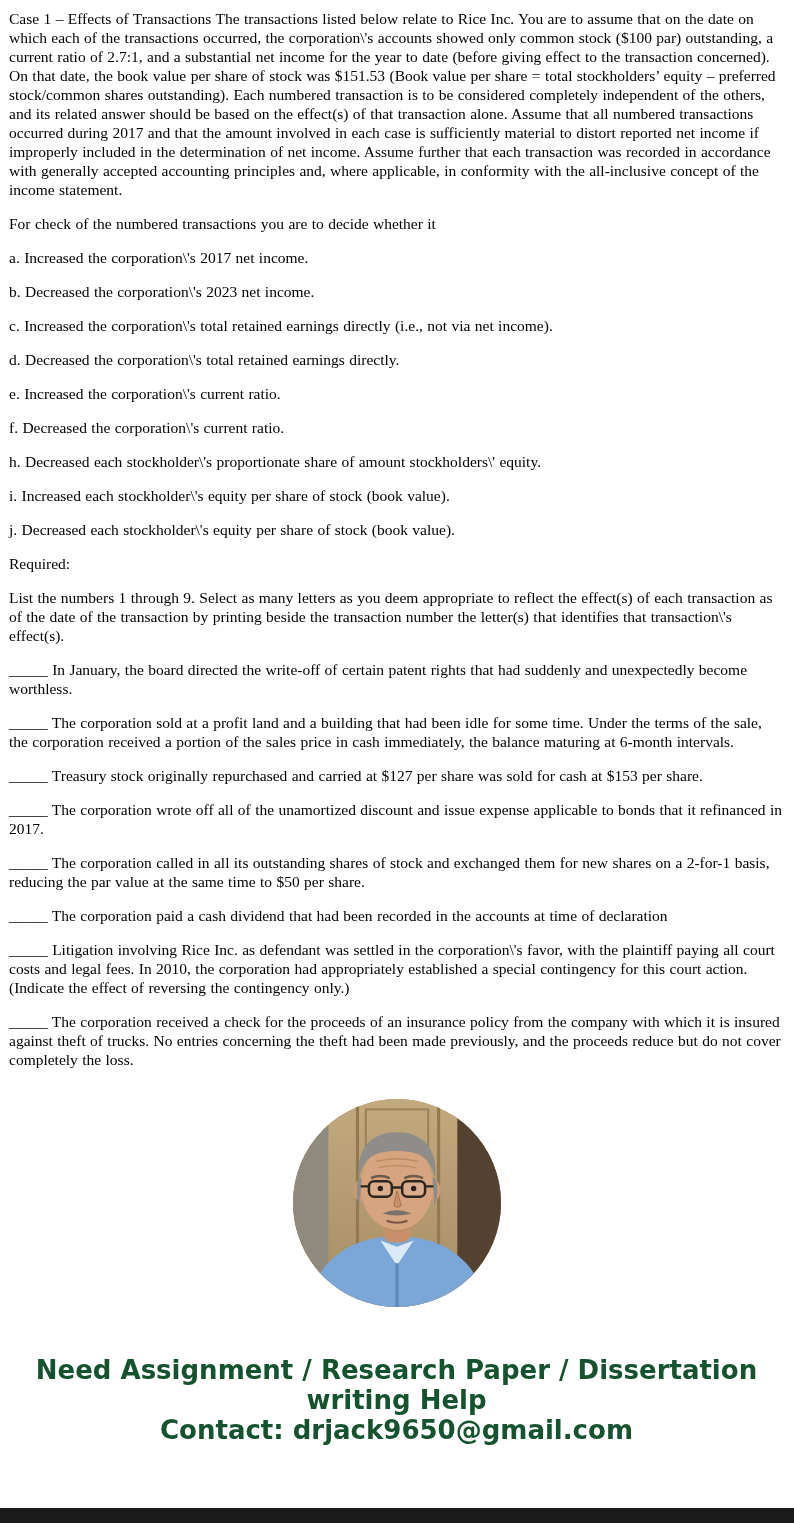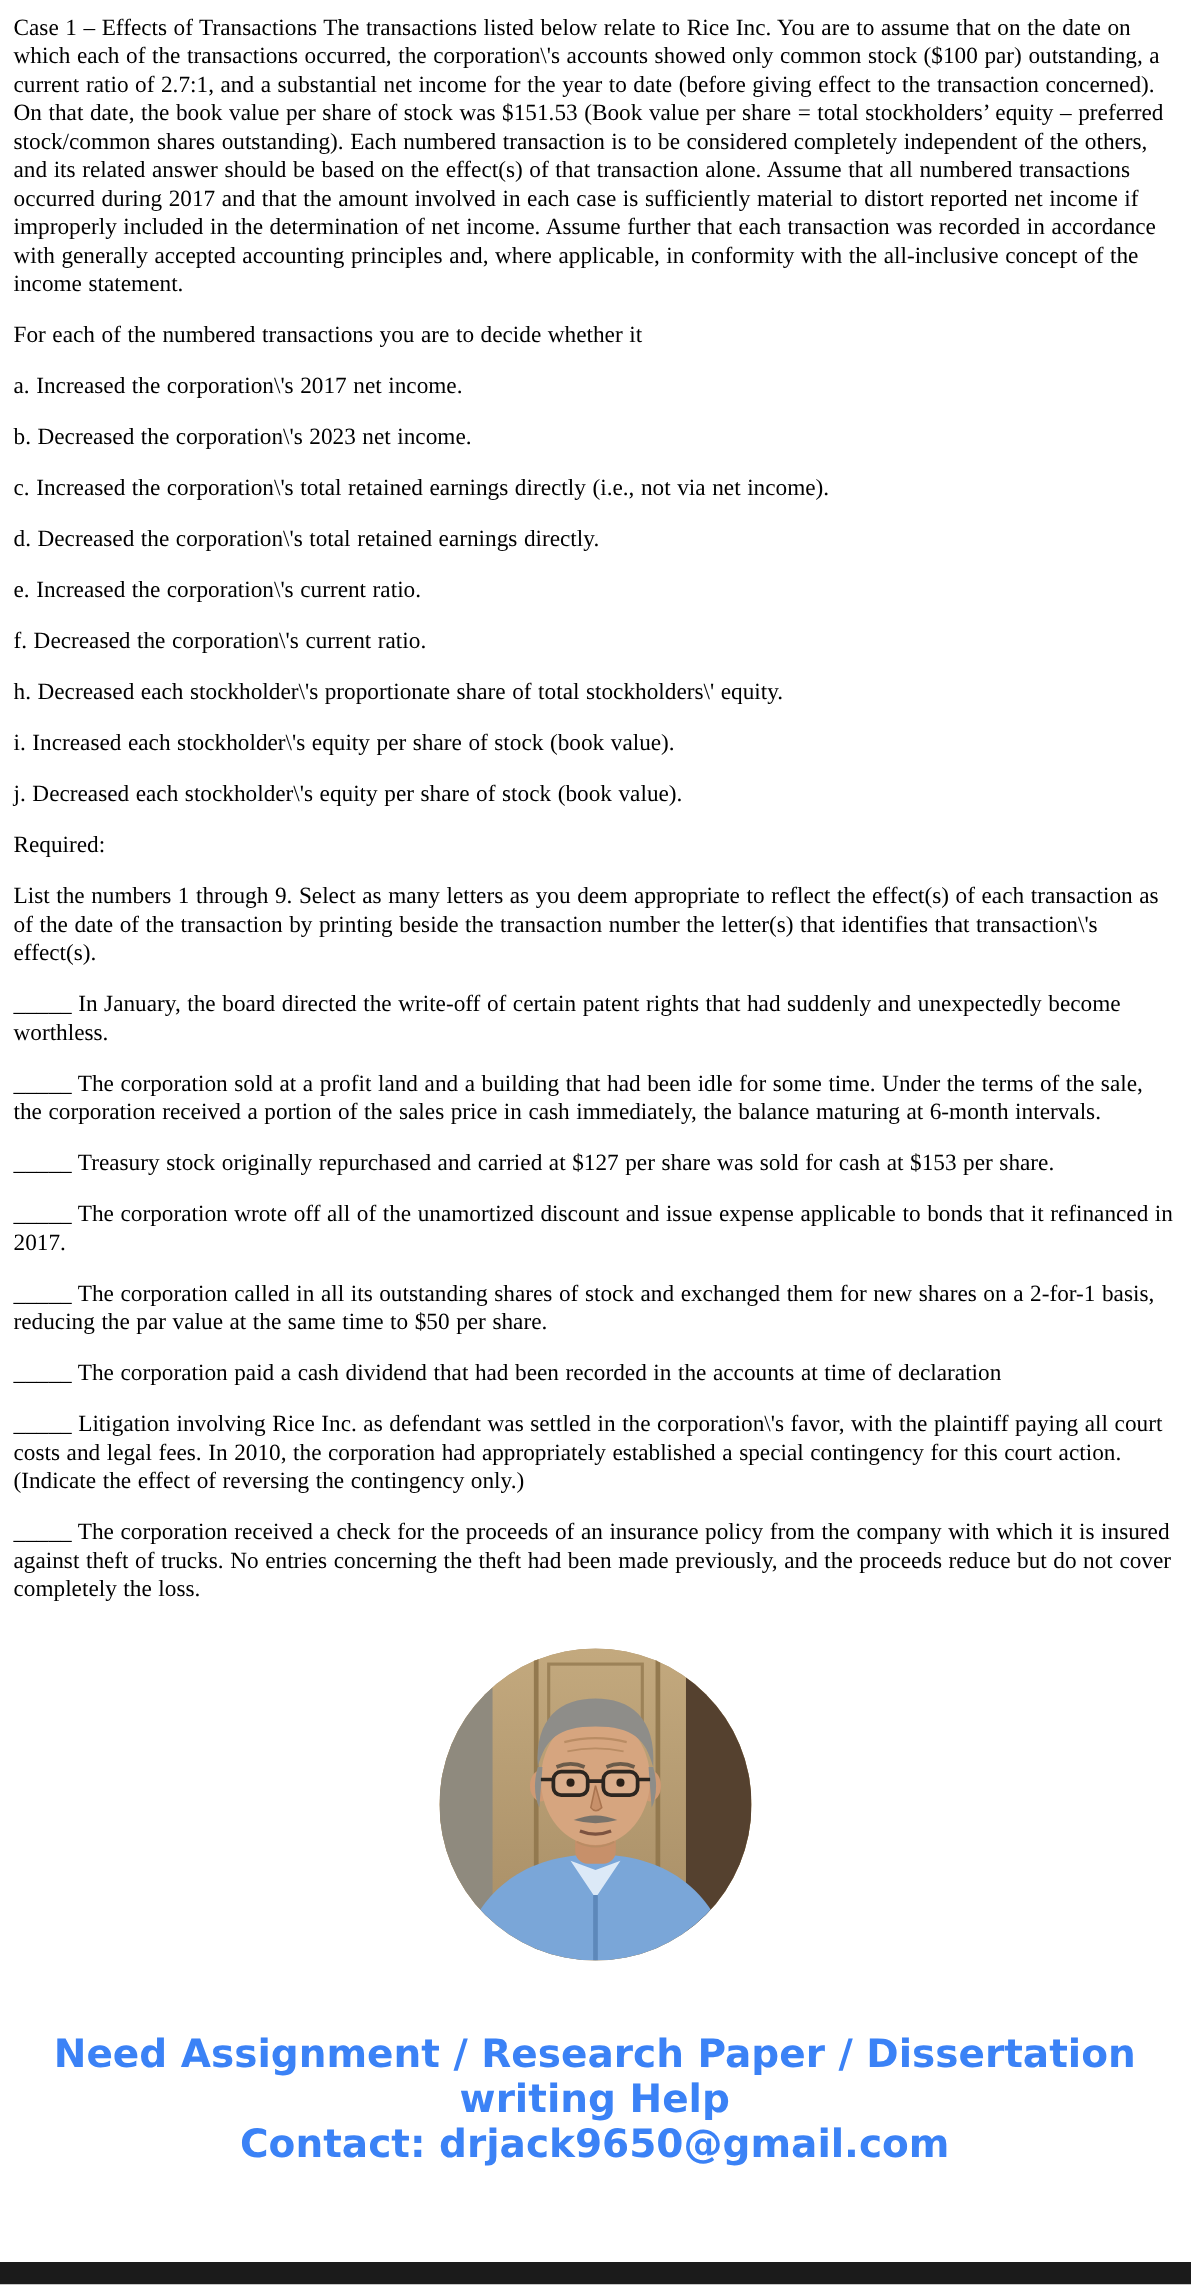--- a/index.html
+++ b/index.html
@@ -14,44 +14,44 @@
     word-spacing:0.5px;
   }
   .avatar-wrap {
     width:208px; height:208px; border-radius:50%; overflow:hidden;
     margin:30px auto 0 auto; background:#b49a72;
   }
   .avatar-wrap svg { display:block; width:100%; height:100%; }
   .footer {
     margin-top:48px; text-align:center;
     font-family:"DejaVu Sans", sans-serif; font-weight:bold;
-    font-size:26px; line-height:30px; color:#3b82f6;
+    font-size:26px; line-height:30px; color:#14532d;
   }
   .footer .heading { max-width:760px; margin:0 auto; }
   .bottom-bar {
     position:absolute; left:0; right:0; bottom:0; height:15px;
     background:#1b1b1b;
   }
 </style>
 </head>
 <body>
 
 <div class="page">
 
   <p class="para">Case 1 – Effects of Transactions The transactions listed below relate to Rice Inc. You are to assume that on the date on which each of the transactions occurred, the corporation\'s accounts showed only common stock ($100 par) outstanding, a current ratio of 2.7:1, and a substantial net income for the year to date (before giving effect to the transaction concerned). On that date, the book value per share of stock was $151.53 (Book value per share = total stockholders’ equity – preferred stock/common shares outstanding). Each numbered transaction is to be considered completely independent of the others, and its related answer should be based on the effect(s) of that transaction alone. Assume that all numbered transactions occurred during 2017 and that the amount involved in each case is sufficiently material to distort reported net income if improperly included in the determination of net income. Assume further that each transaction was recorded in accordance with generally accepted accounting principles and, where applicable, in conformity with the all-inclusive concept of the income statement.</p>
 
-  <p class="para">For each of the numbered transactions you are to decide whether it</p>
+  <p class="para">For check of the numbered transactions you are to decide whether it</p>
 
   <p class="para">a. Increased the corporation\'s 2017 net income.</p>
   <p class="para">b. Decreased the corporation\'s 2023 net income.</p>
   <p class="para">c. Increased the corporation\'s total retained earnings directly (i.e., not via net income).</p>
   <p class="para">d. Decreased the corporation\'s total retained earnings directly.</p>
   <p class="para">e. Increased the corporation\'s current ratio.</p>
   <p class="para">f. Decreased the corporation\'s current ratio.</p>
-  <p class="para">h. Decreased each stockholder\'s proportionate share of total stockholders\' equity.</p>
+  <p class="para">h. Decreased each stockholder\'s proportionate share of amount stockholders\' equity.</p>
   <p class="para">i. Increased each stockholder\'s equity per share of stock (book value).</p>
   <p class="para">j. Decreased each stockholder\'s equity per share of stock (book value).</p>
 
   <p class="para">Required:</p>
 
   <p class="para">List the numbers 1 through 9. Select as many letters as you deem appropriate to reflect the effect(s) of each transaction as of the date of the transaction by printing beside the transaction number the letter(s) that identifies that transaction\'s effect(s).</p>
 
   <p class="para">_____ In January, the board directed the write-off of certain patent rights that had suddenly and unexpectedly become worthless.</p>
   <p class="para">_____ The corporation sold at a profit land and a building that had been idle for some time. Under the terms of the sale, the corporation received a portion of the sales price in cash immediately, the balance maturing at 6-month intervals.</p>
   <p class="para">_____ Treasury stock originally repurchased and carried at $127 per share was sold for cash at $153 per share.</p>

